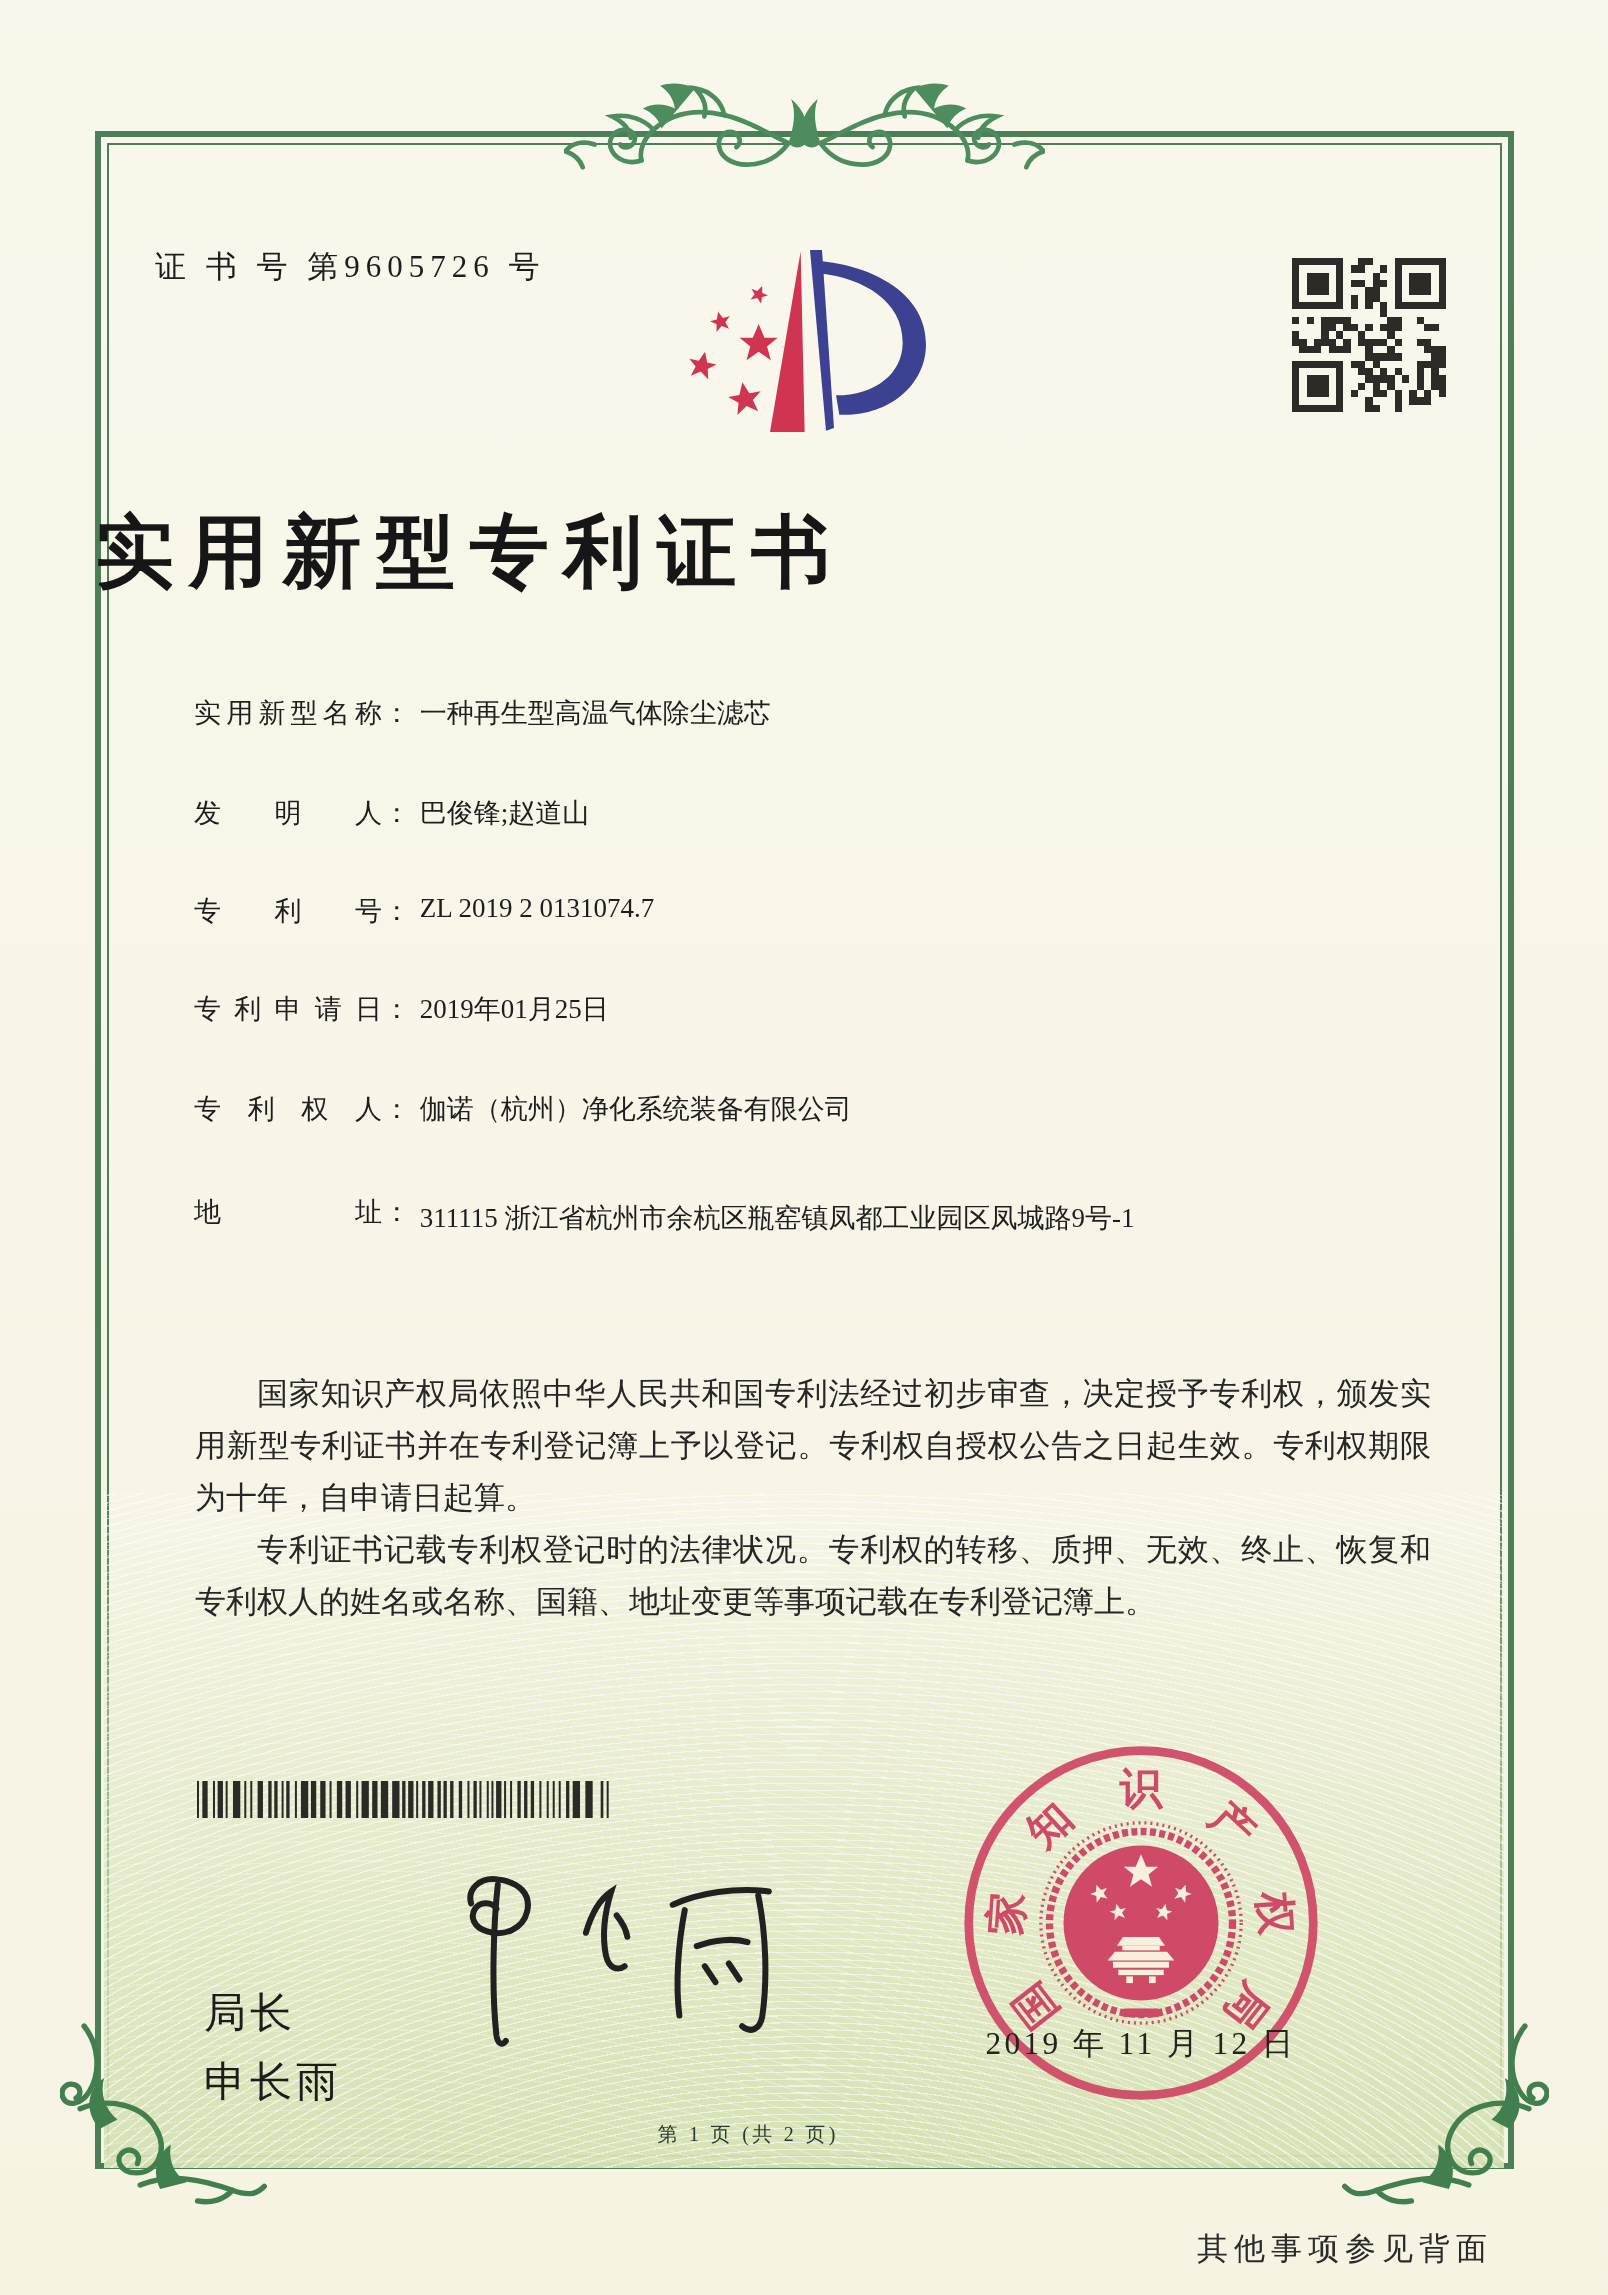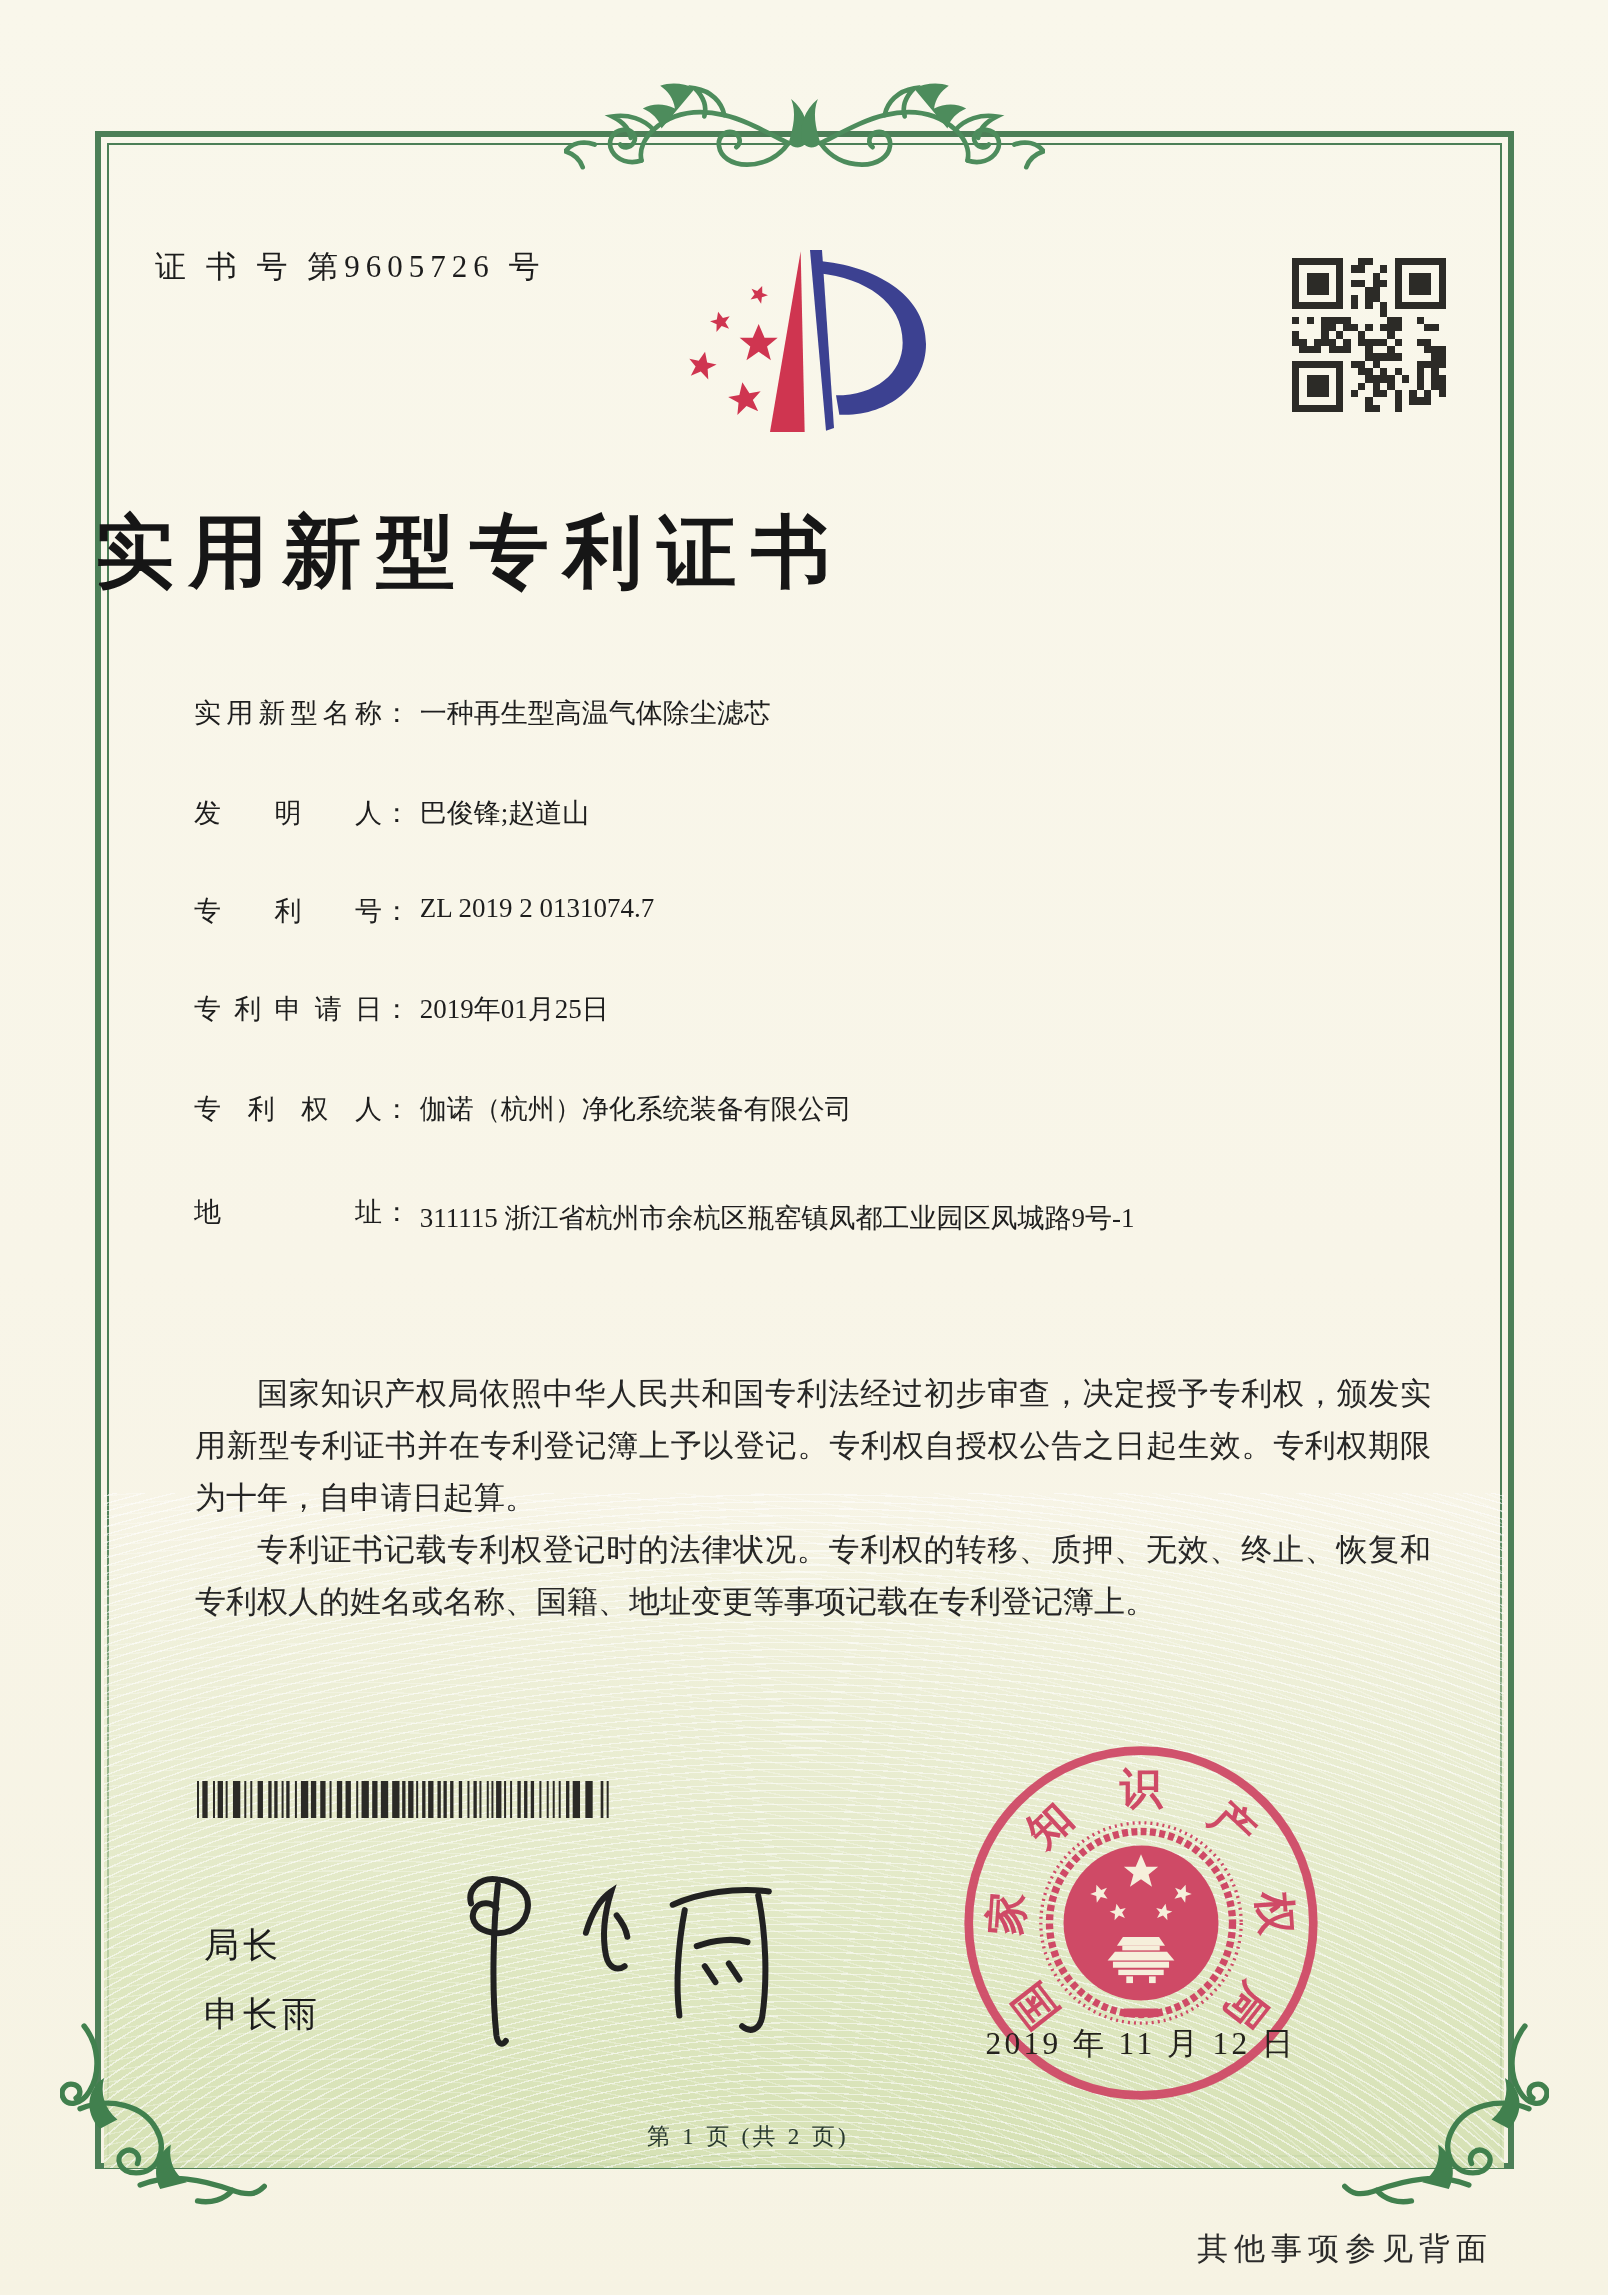--- a/index.html
+++ b/index.html
@@ -22,27 +22,27 @@
          font-size:79px;font-weight:700;letter-spacing:14.7px;color:#161616}
   .field{position:absolute;left:194px;font-size:27px;color:#1e1e1e;white-space:nowrap}
   .field.wrap{white-space:normal}
   .flabel{display:inline-block;width:188px;text-align:justify;text-align-last:justify;text-justify:inter-character;vertical-align:top}
   .fcolon{display:inline-block;margin:0 9.4px 0 1.3px;vertical-align:top}
   .fvalue{display:inline-block;vertical-align:top}
   .bodytext{position:absolute;left:195px;top:1368px;width:1236px;font-size:31px;line-height:52px;
             text-align:justify;color:#262626;z-index:2}
   .bodytext p{text-indent:2em}
   .barcode{position:absolute;left:197px;top:1781px;width:413px;height:37px;fill:#2b2a26;z-index:2}
-  .signer{position:absolute;left:204px;top:1911px;font-size:35px;line-height:69px;letter-spacing:4px;color:#1c1c1c;z-index:2}
+  .signer{position:absolute;left:204px;top:1979px;font-size:42px;line-height:69px;letter-spacing:4px;color:#1c1c1c;z-index:2}
   .signature{position:absolute;left:419px;top:1854px;width:434px;height:207px;z-index:3}
   .seal{position:absolute;left:954px;top:1744px;width:374px;height:374px;z-index:4}
   .seal text{font-family:"Liberation Serif","DejaVu Serif",serif}
   .sc{font-size:64px;font-weight:700;fill:#cf4a66;text-anchor:middle}
   .sdate{font-size:47px;fill:#24221d;letter-spacing:5px;text-anchor:middle}
-  .footer{position:absolute;left:0;top:2121px;width:1496px;text-align:center;font-size:23px;letter-spacing:3.3px;color:#28392f;z-index:2}
+  .footer{position:absolute;left:0;top:2121px;width:1496px;text-align:center;font-size:20px;letter-spacing:3.3px;color:#28392f;z-index:2}
   .backnote{position:absolute;left:0;top:2228px;width:1493px;text-align:right;font-size:31px;letter-spacing:6px;color:#2a2a2a}
   .orn-top{position:absolute;left:564px;top:79px;width:481px;height:127px}
   .orn-bl{position:absolute;left:60px;top:2022px;width:207px;height:207px}
   .orn-br{position:absolute;left:1342px;top:2022px;width:207px;height:207px;transform:scaleX(-1)}
 </style>
 </head>
 <body>
 
 <div class="page">
 

